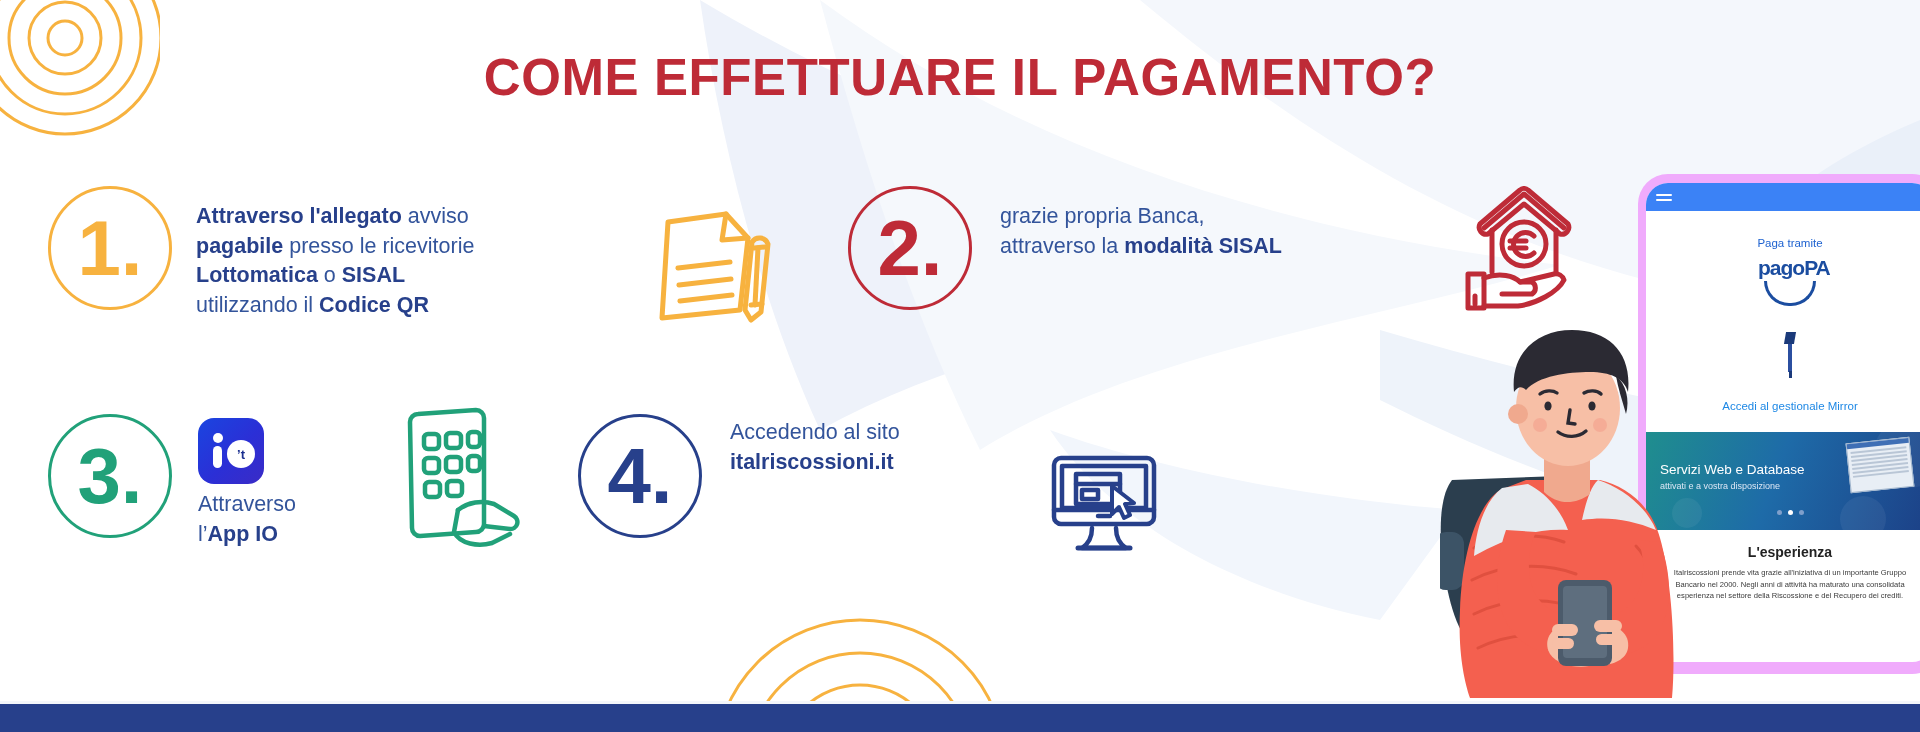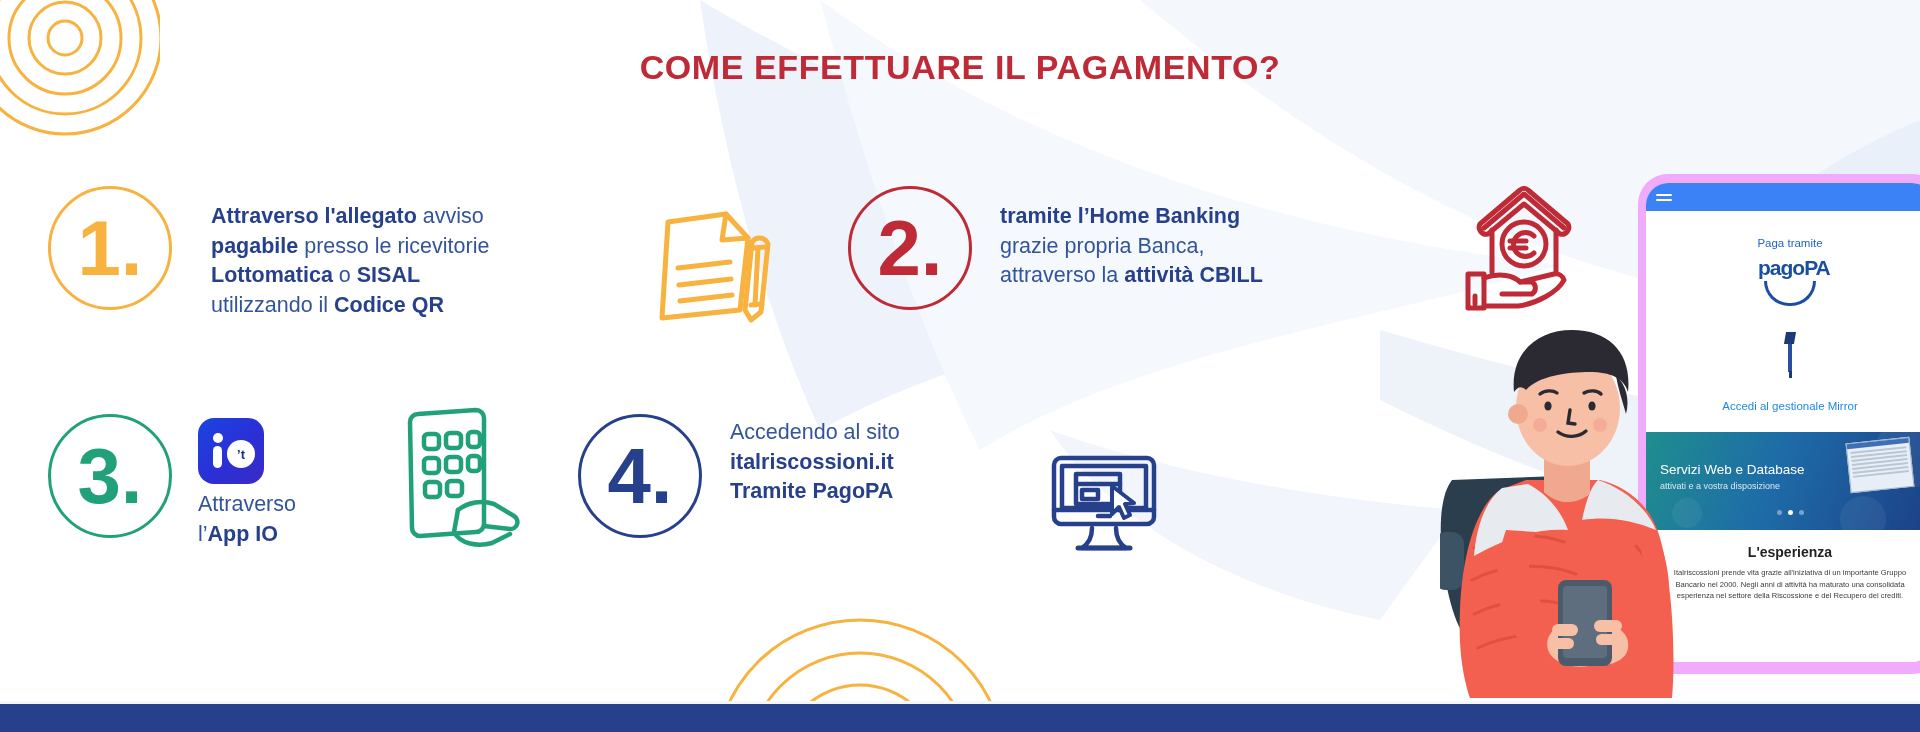--- a/index.html
+++ b/index.html
@@ -13,21 +13,21 @@
   .stage{position:absolute;inset:0;width:1920px;height:732px;overflow:hidden;}
 
   
   .bg-layer{position:absolute;inset:0;pointer-events:none;}
 
   
   .title{
     position:absolute;left:0;right:0;top:48px;
     text-align:center;
     color:#BE2B37;
-    font-size:34px;
+    font-size:51px;
     font-weight:bold;
     letter-spacing:.6px;
     font-family:"Liberation Sans", sans-serif;
   }
 
   
   .step{position:absolute;display:flex;align-items:flex-start;}
 
   .numcircle{
     border-radius:50%;
@@ -210,21 +210,21 @@
       <circle cx="160" cy="165" r="18" fill="none" stroke="#F7B23F" stroke-width="3"></circle>
     </svg>
   </div>
 
   <div class="title">COME EFFETTUARE IL PAGAMENTO?</div>
 
   <div class="step" style="left:48px;top:186px;">
     <div class="numcircle c-orange" style="width:124px;height:124px;">
       <span style="font-size:78px;">1.</span>
     </div>
-    <div class="steptext" style="margin-left:39px;width:360px;padding-top:16px;">
+    <div class="steptext" style="margin-left:24px;width:360px;padding-top:16px;">
       <div><b>Attraverso l'allegato </b><span>avviso</span></div>
       <div><b>pagabile </b><span>presso le ricevitorie</span></div>
       <div><b>Lottomatica </b><span>o </span><b>SISAL</b></div>
       <div><span>utilizzando il </span><b>Codice QR</b></div>
     </div>
   </div>
 
   <svg class="icon-art" style="left:648px;top:200px;" width="130" height="125" viewBox="0 0 130 125">
     <g fill="none" stroke="#F7B23F" stroke-width="5" stroke-linejoin="round" stroke-linecap="round">
       <path d="M20 22 L78 14 L100 38 L92 110 L14 118 Z"></path>
@@ -237,23 +237,22 @@
       <path d="M103 105 L114 104"></path>
       <path d="M110 48 L107 105"></path>
     </g>
   </svg>
 
   <div class="step" style="left:848px;top:186px;">
     <div class="numcircle c-red" style="width:124px;height:124px;">
       <span style="font-size:78px;">2.</span>
     </div>
     <div class="steptext" style="margin-left:28px;width:430px;padding-top:16px;">
-      <div><b>tramite l’Home Banking</b></div>
       <div><span>grazie propria Banca,</span></div>
-      <div><span>attraverso la </span><b>attività CBILL</b></div>
+      <div><span>attraverso la </span><b>modalità SISAL</b></div>
     </div>
   </div>
 
   <svg class="icon-art" style="left:1462px;top:186px;" width="130" height="125" viewBox="0 0 130 125">
     <g fill="none" stroke="#BE2B37" stroke-width="5" stroke-linejoin="round" stroke-linecap="round">
       <path d="M22 42 L62 8 L102 42"></path>
       <path d="M18 38 a7 7 0 0 0 8 10 L62 18 L98 48 a7 7 0 0 0 8 -10 L66 4 a6 6 0 0 0 -8 0 Z"></path>
       <path d="M30 44 L30 86"></path>
       <path d="M94 44 L94 86"></path>
       <circle cx="62" cy="58" r="22"></circle>
@@ -302,21 +301,20 @@
     </g>
   </svg>
 
   <div class="step" style="left:578px;top:414px;">
     <div class="numcircle c-blue" style="width:124px;height:124px;">
       <span style="font-size:78px;">4.</span>
     </div>
     <div class="steptext" style="margin-left:28px;width:270px;padding-top:4px;">
       <div><span>Accedendo al sito</span></div>
       <div><b>italriscossioni.it</b></div>
-      <div><b>Tramite PagoPA</b></div>
     </div>
   </div>
 
   <svg class="icon-art" style="left:1048px;top:452px;" width="115" height="105" viewBox="0 0 115 105">
     <g fill="none" stroke="#27408B" stroke-width="4.5" stroke-linejoin="round" stroke-linecap="round">
       <rect x="6" y="6" width="100" height="66" rx="7"></rect>
       <path d="M14 14 L98 14 L98 56 L14 56 Z"></path>
       <path d="M6 58 L106 58"></path>
       <path d="M50 64 L62 64"></path>
       <rect x="28" y="22" width="44" height="30"></rect>

